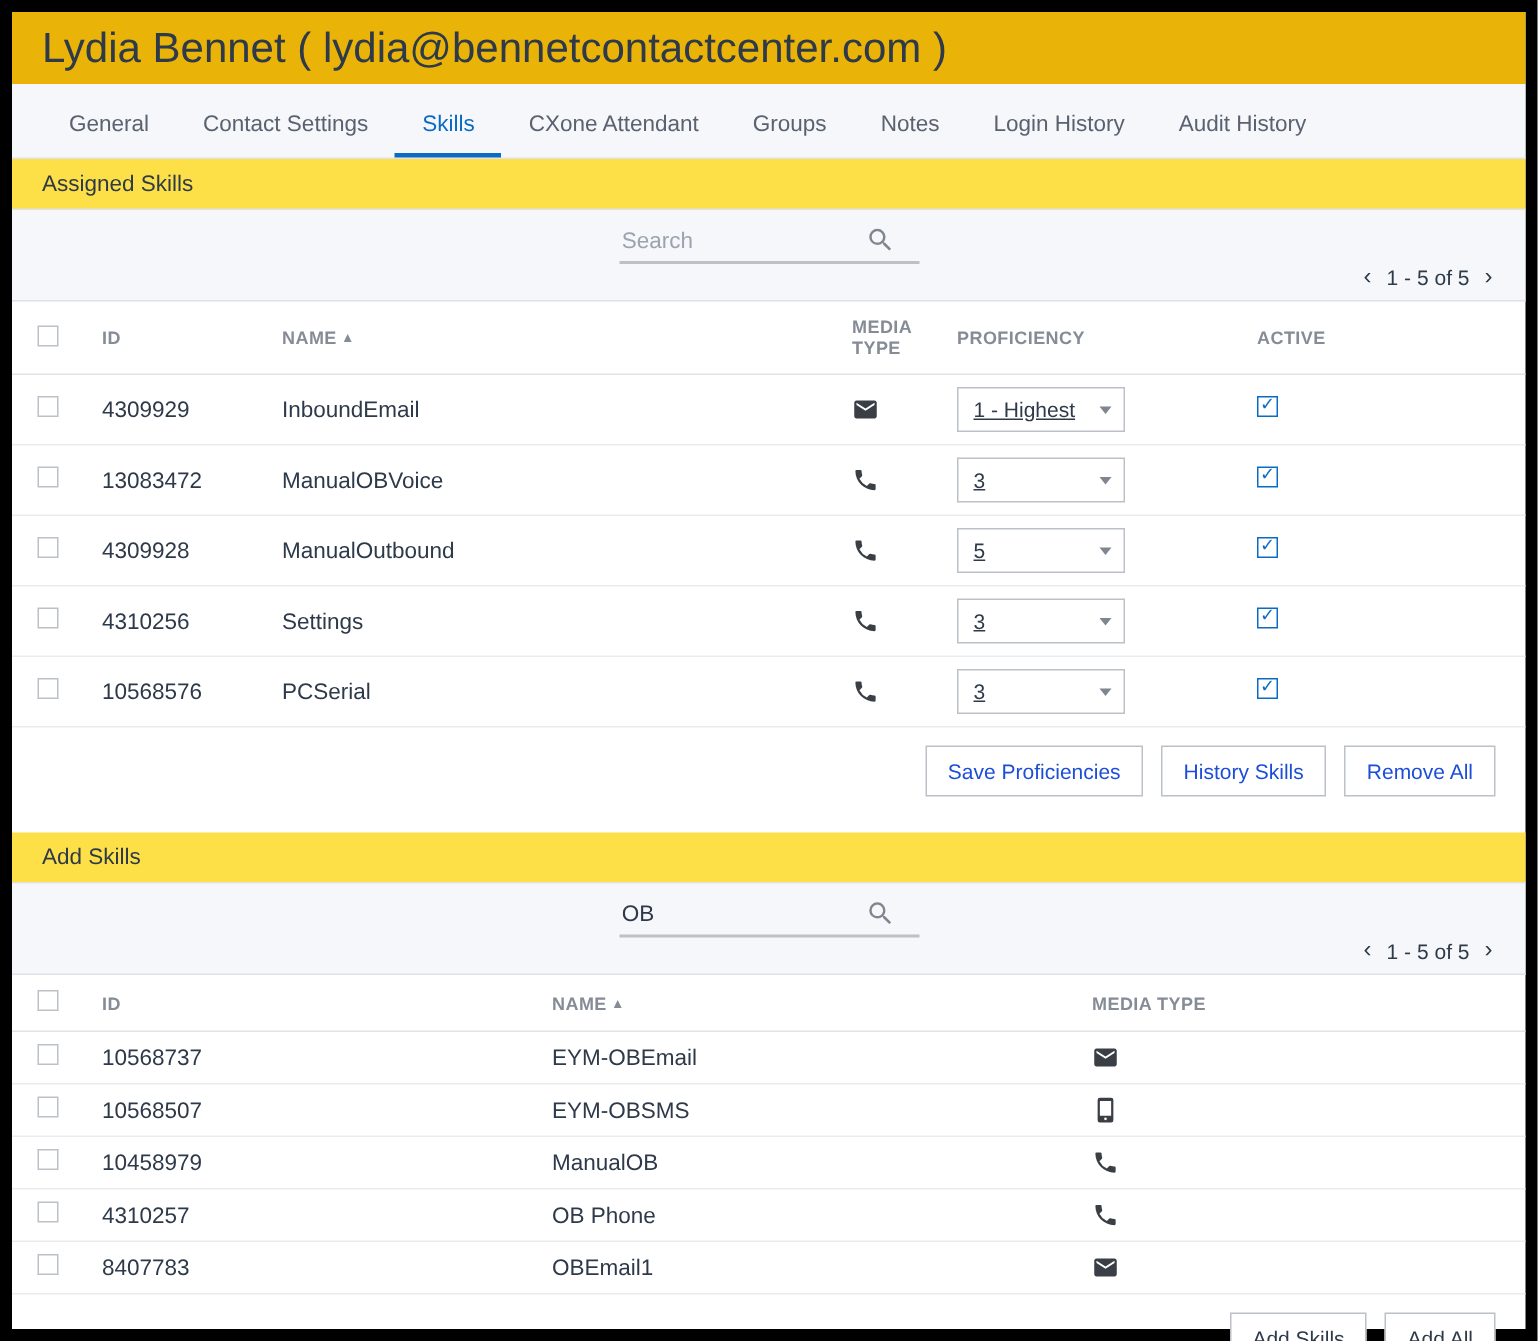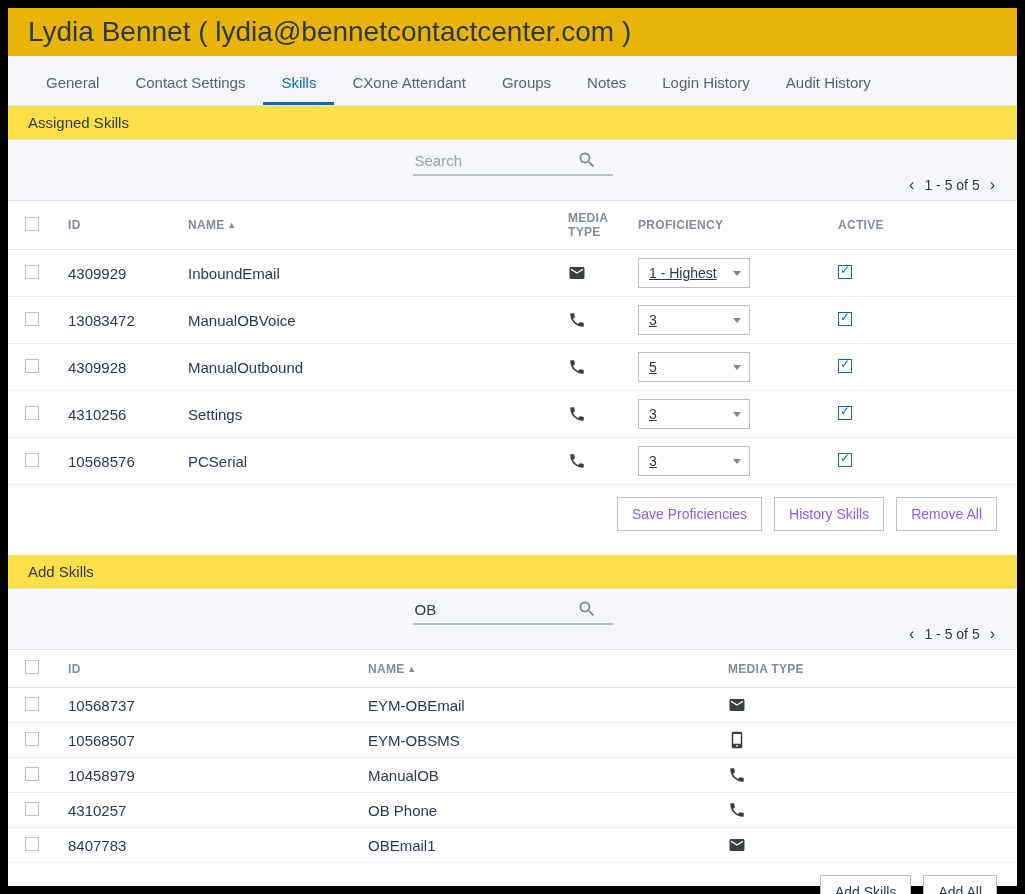--- a/index.html
+++ b/index.html
@@ -165,21 +165,21 @@
   }
   .btn-row {
     display: flex;
     justify-content: flex-end;
     gap: 12px;
     padding: 12px 20px 24px 20px;
   }
   .btn {
     border: 1px solid #bcc1c8;
     background: #fff;
-    color: #8b5cf6;
+    color: #1d4ed8;
     font-size: 14px;
     padding: 8px 14px;
     cursor: pointer;
   }
   .btn.dark { color: #2e3a4a; }
 </style>
 </head>
 <body>
 
 <div class="page">

